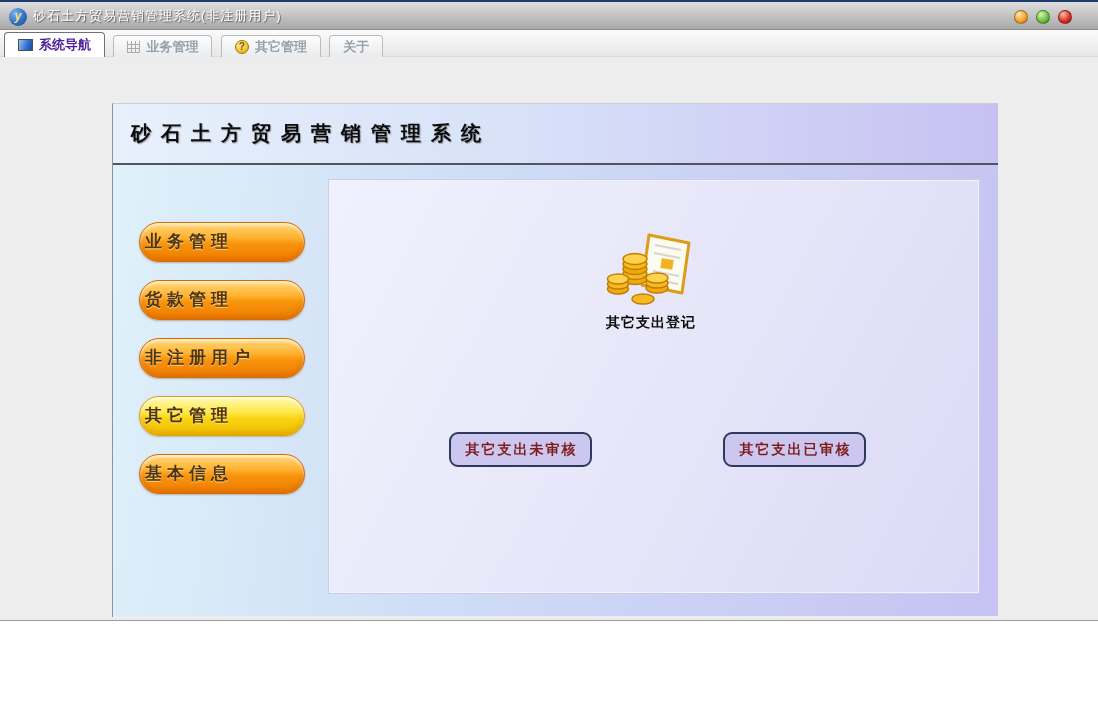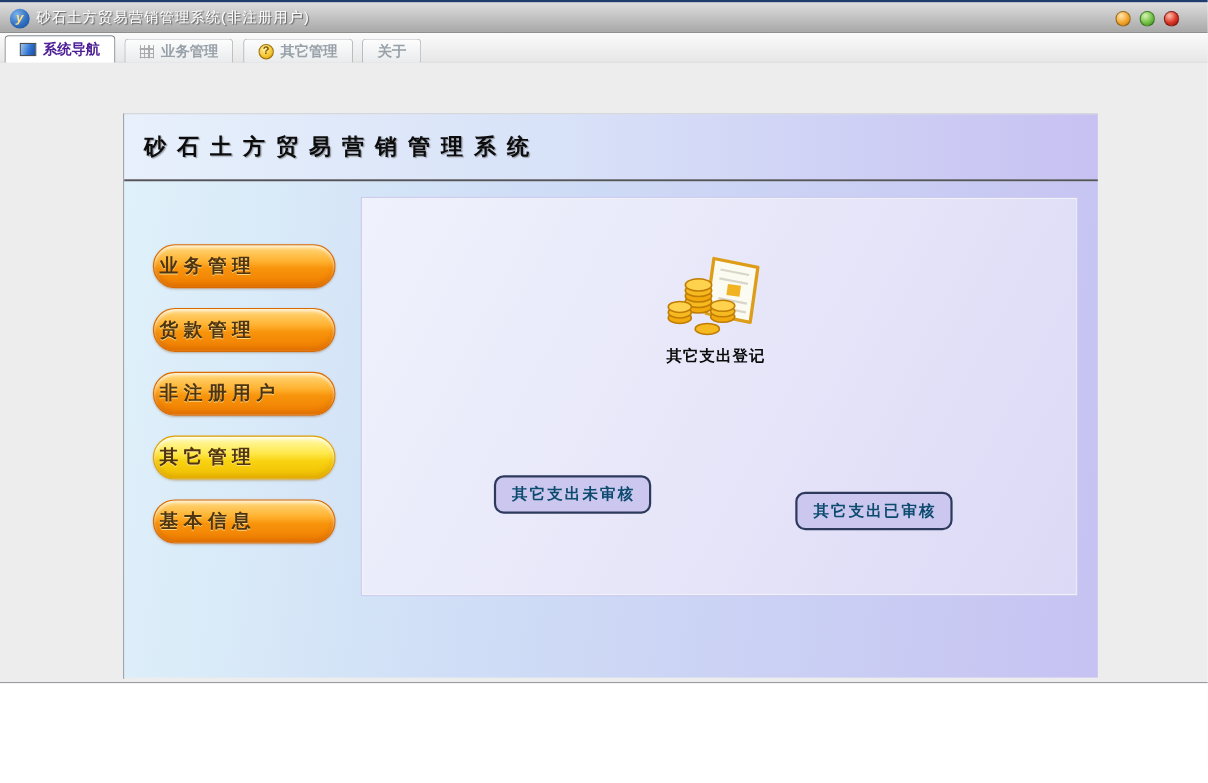--- a/index.html
+++ b/index.html
@@ -91,35 +91,35 @@
     text-align:left;line-height:38px;padding-left:5px;
     text-shadow:0 1px 0 rgba(255,230,160,.8);
   }
   .menu-btn.selected{
     border-color:#e0a000;
     background:linear-gradient(#fffbb4 0%,#ffe84a 40%,#f8d312 58%,#f0bd00 100%);
     box-shadow:inset 0 2px 3px rgba(255,255,255,.85), inset 0 -3px 5px rgba(210,150,0,.5), 0 1px 2px rgba(140,90,0,.35);
   }
   
   .panel{
-    position:absolute;left:216px;top:15px;width:650px;height:361px;box-sizing:border-box;
+    position:absolute;left:216px;top:15px;width:650px;height:413px;box-sizing:border-box;
     background:linear-gradient(118deg,#eff2fc 0%,#e6e5f9 55%,#dcd9f6 100%);
     border:1px solid #f2f2fb;outline:1px solid #cfcbee;
   }
   .feature{position:absolute;left:245px;top:50px;width:152px;text-align:center;cursor:pointer;}
   .feature-label{margin-top:3px;font-size:14px;font-weight:bold;color:#0a0a0a;letter-spacing:1px;}
   .action-btn{
     position:absolute;top:251px;width:143px;height:35px;box-sizing:border-box;
     background:#cbc7ef;border:2px solid #2e3a5c;border-radius:9px;cursor:pointer;
-    font-size:14px;font-weight:bold;color:#0c4a6e;letter-spacing:2px;
+    font-size:14px;font-weight:bold;color:#7f1d1d;letter-spacing:2px;
     text-align:center;line-height:31px;padding-left:2px;
     font-family:"Liberation Sans","DejaVu Sans",sans-serif;
   }
   .action-btn.first{left:119px;}
-  .action-btn.second{left:393px;margin-top:15px;}
+  .action-btn.second{left:393px;}
 </style>
 </head>
 <body>
 
 <div class="window">
 
   <div class="titlebar">
     <div class="app-icon">y</div>
     <div class="app-title">砂石土方贸易营销管理系统(非注册用户)</div>
     <div class="win-controls">

